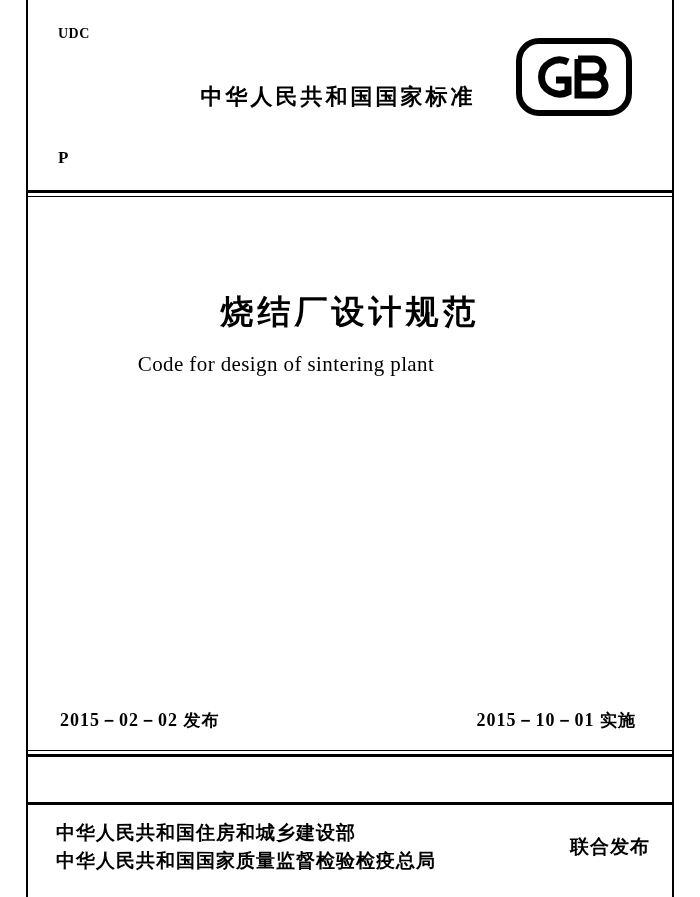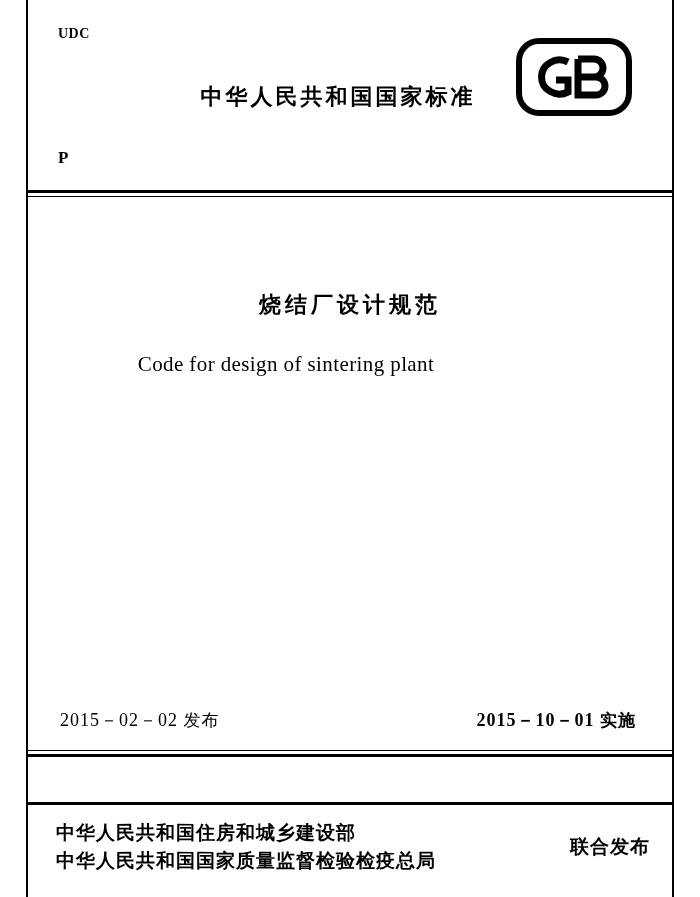--- a/index.html
+++ b/index.html
@@ -94,41 +94,41 @@
 
   
   .title-cn {
     position: absolute;
     left: 0;
     top: 290px;
     width: 700px;
     text-align: center;
     font-family: "DejaVu Sans", sans-serif;
     font-weight: bold;
-    font-size: 22px;
+    font-size: 33px;
     letter-spacing: 4px;
   }
   .title-en {
     position: absolute;
     left: 0;
     top: 352px;
     width: 572px;
     text-align: center;
     font-family: "Liberation Serif", serif;
     font-size: 21px;
     letter-spacing: 0.4px;
   }
 
   
   .date-issue {
     position: absolute;
     left: 60px;
     top: 708px;
     font-family: "Liberation Serif", serif;
-    font-weight: normal;
+    font-weight: bold;
     font-size: 18px;
     letter-spacing: 1px;
   }
   .date-issue .cjk, .date-effect .cjk {
     font-family: "DejaVu Sans", sans-serif;
     font-size: 17px;
     letter-spacing: 1px;
   }
   .date-effect {
     position: absolute;

